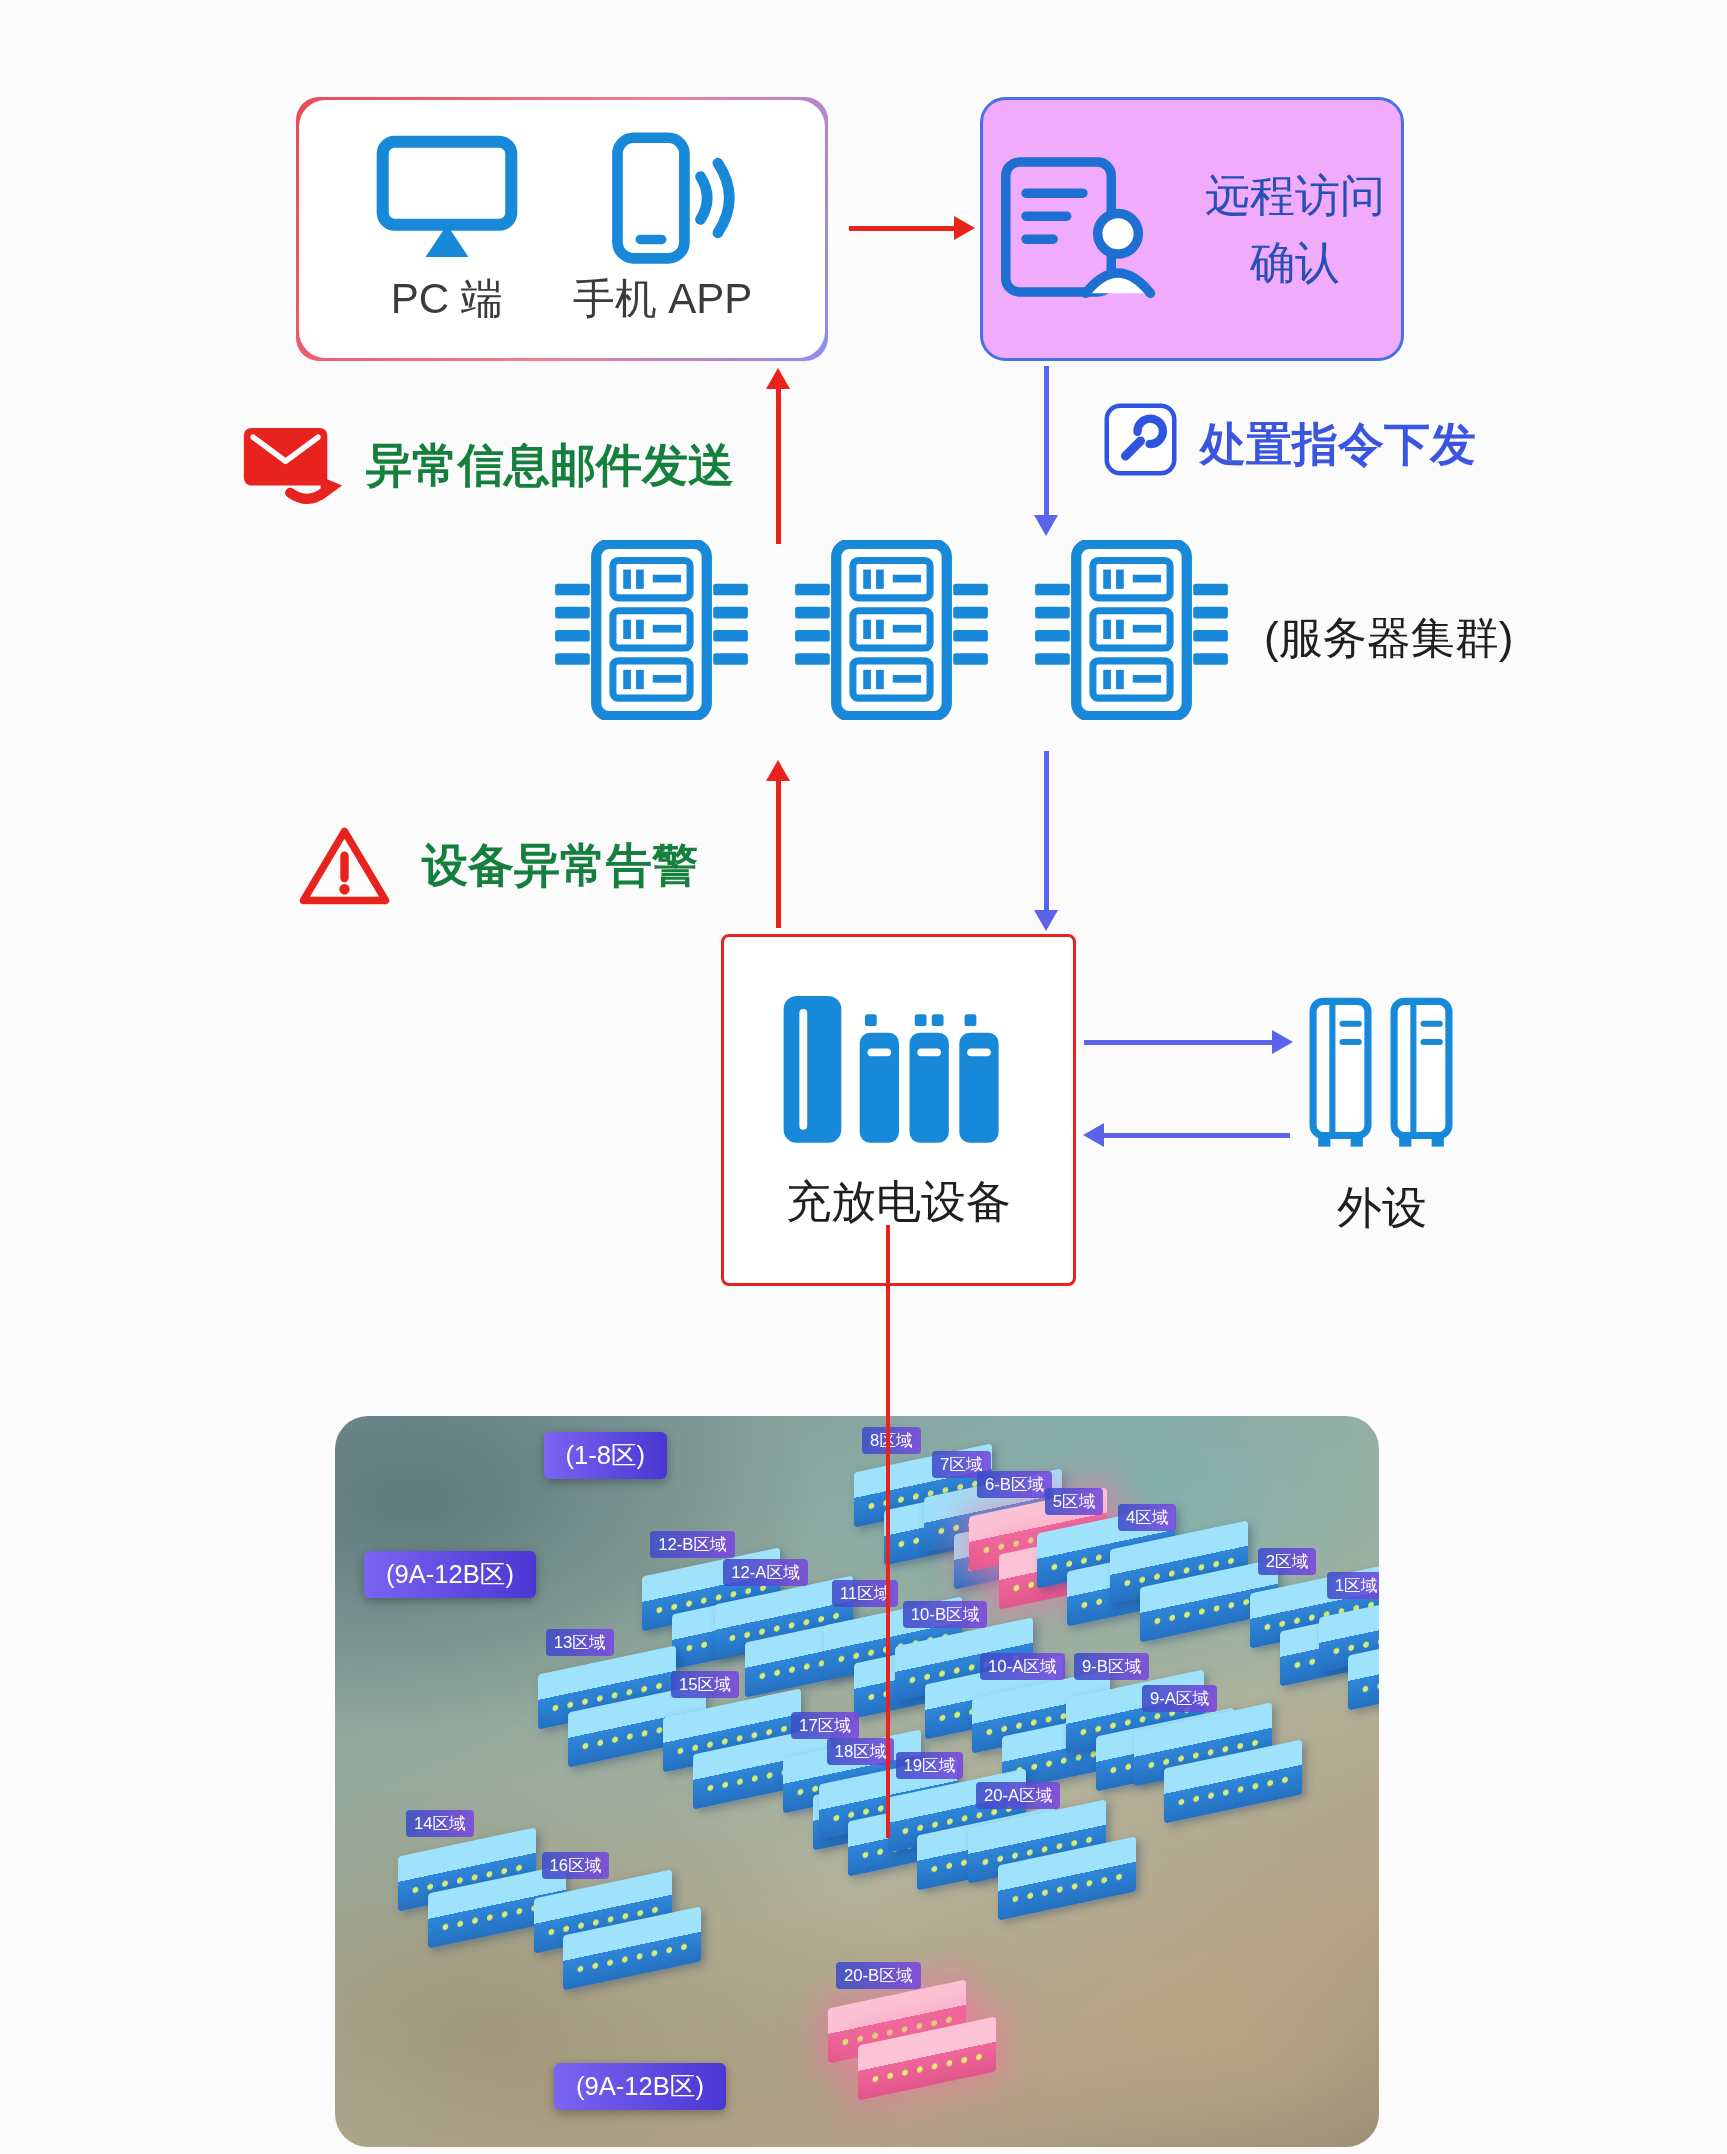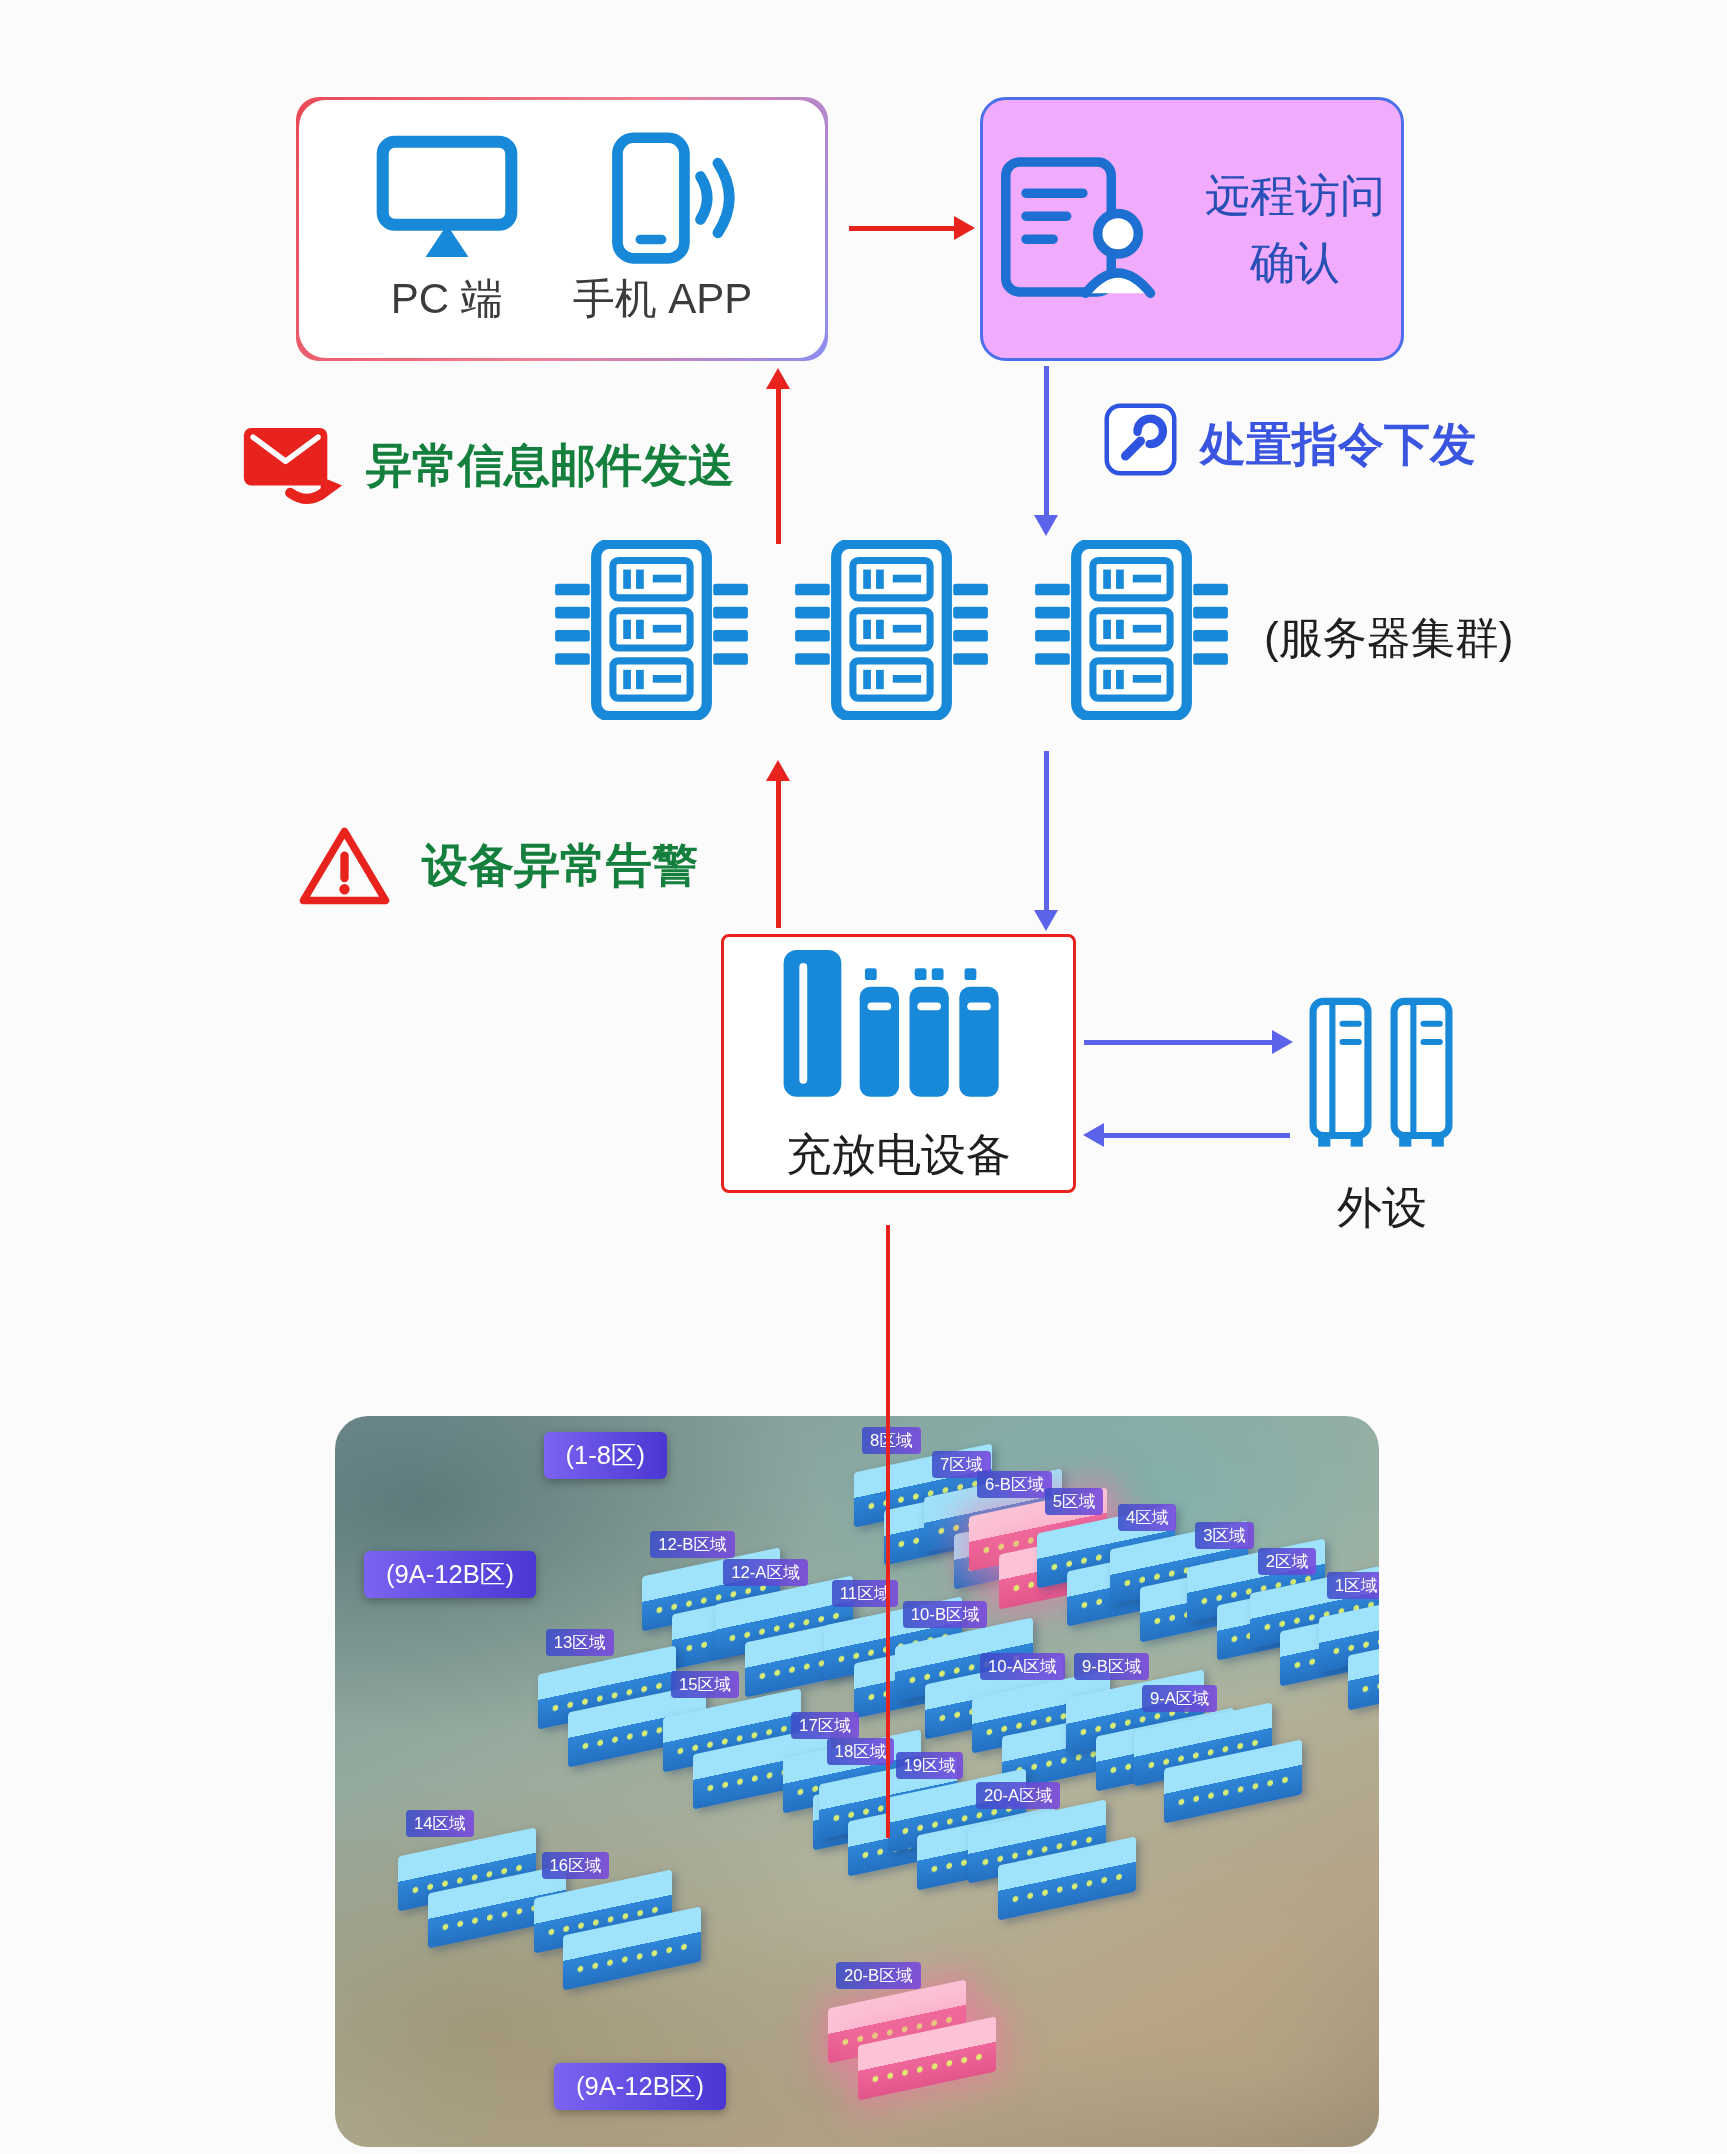--- a/index.html
+++ b/index.html
@@ -29,21 +29,21 @@
   .flow-label{position:absolute;font-size:46px;font-weight:700;white-space:nowrap;}
   .flow-label.red{color:#15803d;}
   .flow-label.blue{color:#3a55e0;}
   .icon{position:absolute;line-height:0;}
 
   
   #servers{position:absolute;left:555px;top:540px;display:flex;gap:47px;}
   #servers-label{position:absolute;left:1264px;top:609px;font-size:44px;color:#1f1f1f;white-space:nowrap;}
 
   
-  #charger-box{position:absolute;left:721px;top:934px;width:355px;height:259px;background:#fff;border:3px solid #e8231d;border-radius:7.9px;display:flex;flex-direction:column;align-items:center;justify-content:center;gap:11.8px;box-sizing:border-box;}
+  #charger-box{position:absolute;left:721px;top:934px;width:355px;height:352px;background:#fff;border:3px solid #e8231d;border-radius:7.9px;display:flex;flex-direction:column;align-items:center;justify-content:center;gap:11.8px;box-sizing:border-box;}
   #charger-label{font-size:45px;color:#1f1f1f;white-space:nowrap;}
 
   
   #peripherals{position:absolute;left:1308px;top:997px;display:flex;gap:15.8px;align-items:flex-end;}
   #peripherals-label{position:absolute;left:1308px;top:1178px;width:148px;text-align:center;font-size:45px;color:#1f1f1f;}
 
   #red-line{position:absolute;left:886px;top:1225px;width:3.9px;height:613px;background:#e8231d;z-index:6;}
 
   
   #map{position:absolute;left:335px;top:1416px;width:1044px;height:731px;border-radius:33px;overflow:hidden;z-index:2;
@@ -317,25 +317,20 @@
       <div class="block" style="left: 68%; top: 9.8%;">
         <div class="slab s1"></div>
         <div class="slab s2"></div>
         <div class="tag">5区域</div>
       </div>
       <div class="block" style="left: 75%; top: 12%;">
         <div class="slab s1"></div>
         <div class="slab s2"></div>
         <div class="tag">4区域</div>
       </div>
-      <div class="block" style="left: 82.4%; top: 14.5%;">
-        <div class="slab s1"></div>
-        <div class="slab s2"></div>
-        <div class="tag">3区域</div>
-      </div>
       <div class="block" style="left: 88.4%; top: 18%;">
         <div class="slab s1"></div>
         <div class="slab s2"></div>
         <div class="tag">2区域</div>
       </div>
       <div class="block" style="left: 95%; top: 21.3%;">
         <div class="slab s1"></div>
         <div class="slab s2"></div>
         <div class="tag">1区域</div>
       </div>

